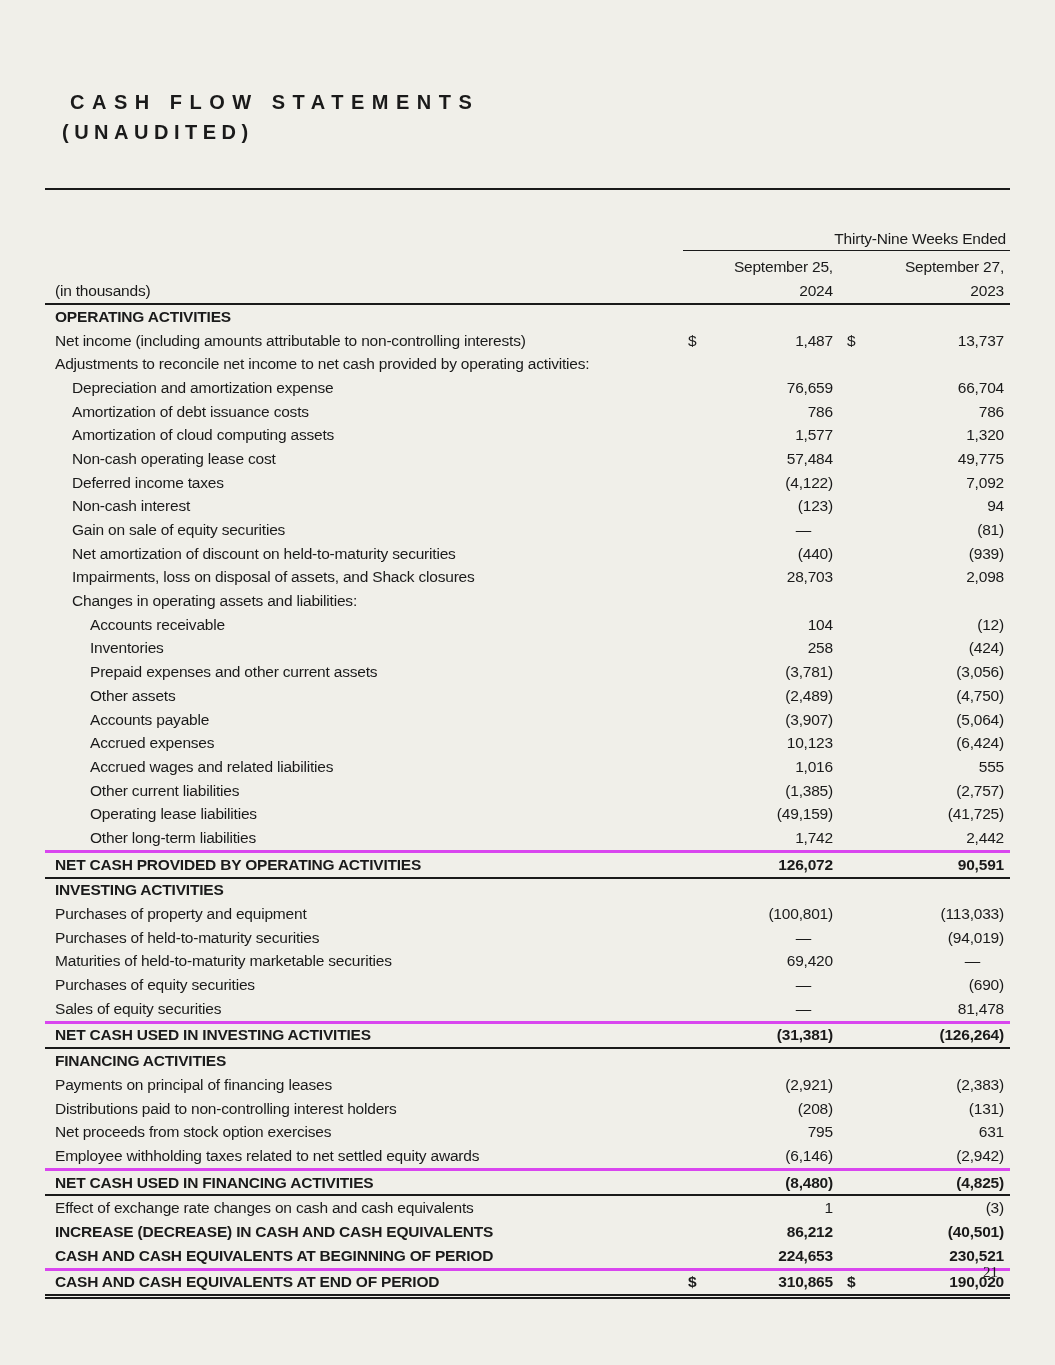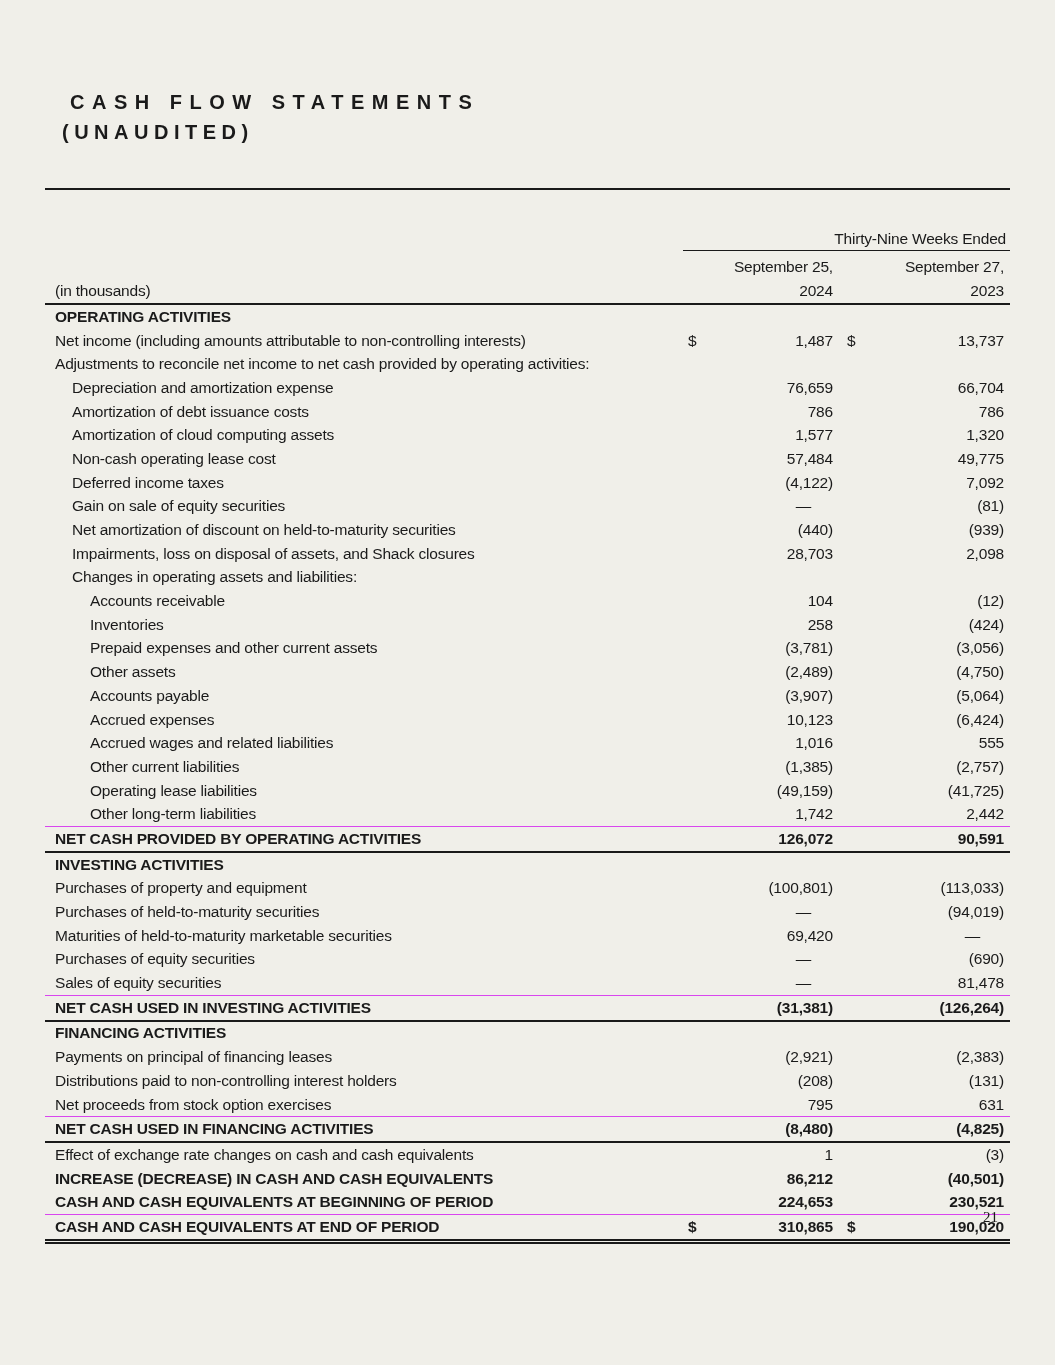--- a/index.html
+++ b/index.html
@@ -60,21 +60,21 @@
   td.ind1 { padding-left: 27px; }
   td.ind2 { padding-left: 45px; margin-top: 15px; }
   td.dollar1 { text-align: left; padding-left: 5px; }
   td.dollar2 { text-align: left; padding-left: 12px; }
   td.v1 { text-align: right; padding-right: 2px; }
   td.v2 { text-align: right; padding-right: 6px; }
   td.v1.dash { padding-right: 24px; }
   td.v2.dash { padding-right: 30px; }
 
   tr.bold td { font-weight: bold; }
-  tr.bt td  { border-top: 1px solid #d946ef; }
+  tr.bt td  { border-top: 3px solid #d946ef; }
   tr.bb td  { border-bottom: 2px solid #1a1a1a; }
   tr.bbd td { border-bottom: 5px double #1a1a1a; }
 
   
   .page-number {
     position: absolute;
     right: 57px; bottom: 18px;
     font-size: 15px;
     font-family: Liberation Serif, serif;
   }
@@ -166,20 +166,27 @@
           <td class="v2">49,775</td>
         </tr>
         <tr>
           <td class="label ind1">Deferred income taxes</td>
           <td class="dollar1"></td>
           <td class="v1">(4,122)</td>
           <td class="dollar2"></td>
           <td class="v2">7,092</td>
         </tr>
         <tr>
+          <td class="label ind1">Non-cash interest</td>
+          <td class="dollar1"></td>
+          <td class="v1">(123)</td>
+          <td class="dollar2"></td>
+          <td class="v2">94</td>
+        </tr>
+        <tr>
           <td class="label ind1">Gain on sale of equity securities</td>
           <td class="dollar1"></td>
           <td class="v1 dash">—</td>
           <td class="dollar2"></td>
           <td class="v2">(81)</td>
         </tr>
         <tr>
           <td class="label ind1">Net amortization of discount on held-to-maturity securities</td>
           <td class="dollar1"></td>
           <td class="v1">(440)</td>
@@ -346,20 +353,27 @@
           <td class="v1">(208)</td>
           <td class="dollar2"></td>
           <td class="v2">(131)</td>
         </tr>
         <tr>
           <td class="label ind0">Net proceeds from stock option exercises</td>
           <td class="dollar1"></td>
           <td class="v1">795</td>
           <td class="dollar2"></td>
           <td class="v2">631</td>
+        </tr>
+        <tr>
+          <td class="label ind0">Employee withholding taxes related to net settled equity awards</td>
+          <td class="dollar1"></td>
+          <td class="v1">(6,146)</td>
+          <td class="dollar2"></td>
+          <td class="v2">(2,942)</td>
         </tr>
         <tr class="bold bt bb">
           <td class="label ind0">NET CASH USED IN FINANCING ACTIVITIES</td>
           <td class="dollar1"></td>
           <td class="v1">(8,480)</td>
           <td class="dollar2"></td>
           <td class="v2">(4,825)</td>
         </tr>
         <tr>
           <td class="label ind0">Effect of exchange rate changes on cash and cash equivalents</td>

